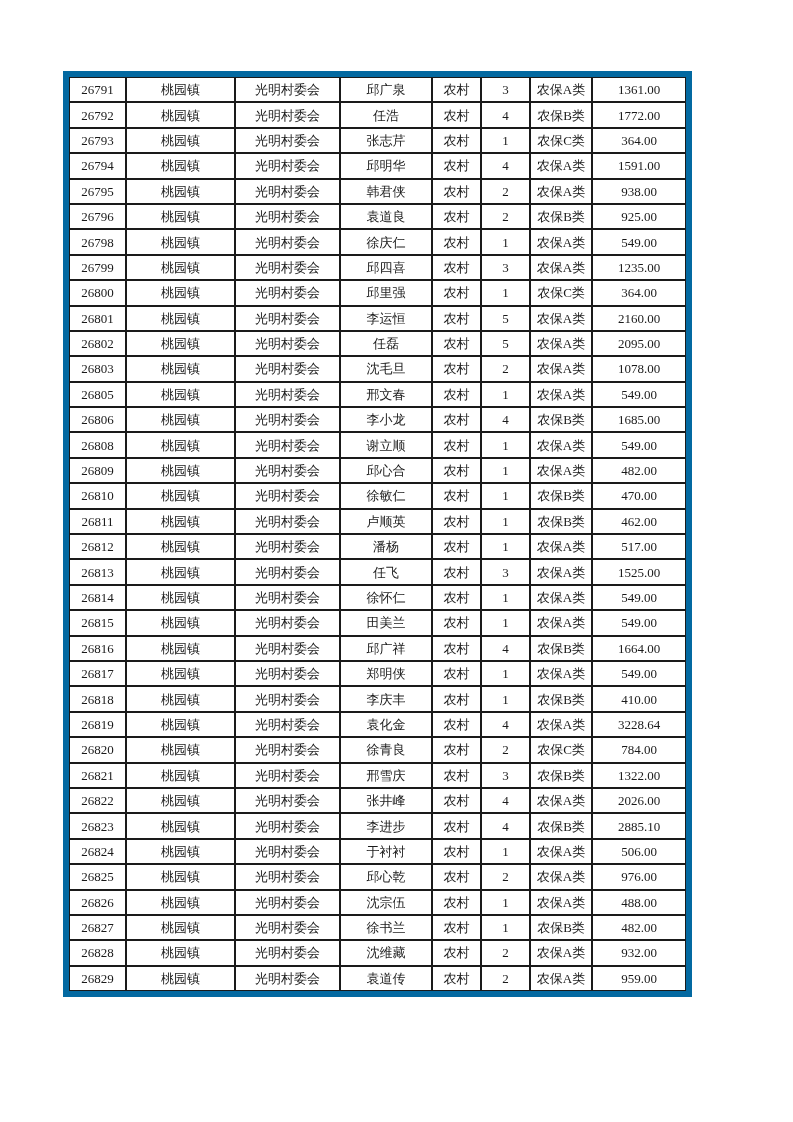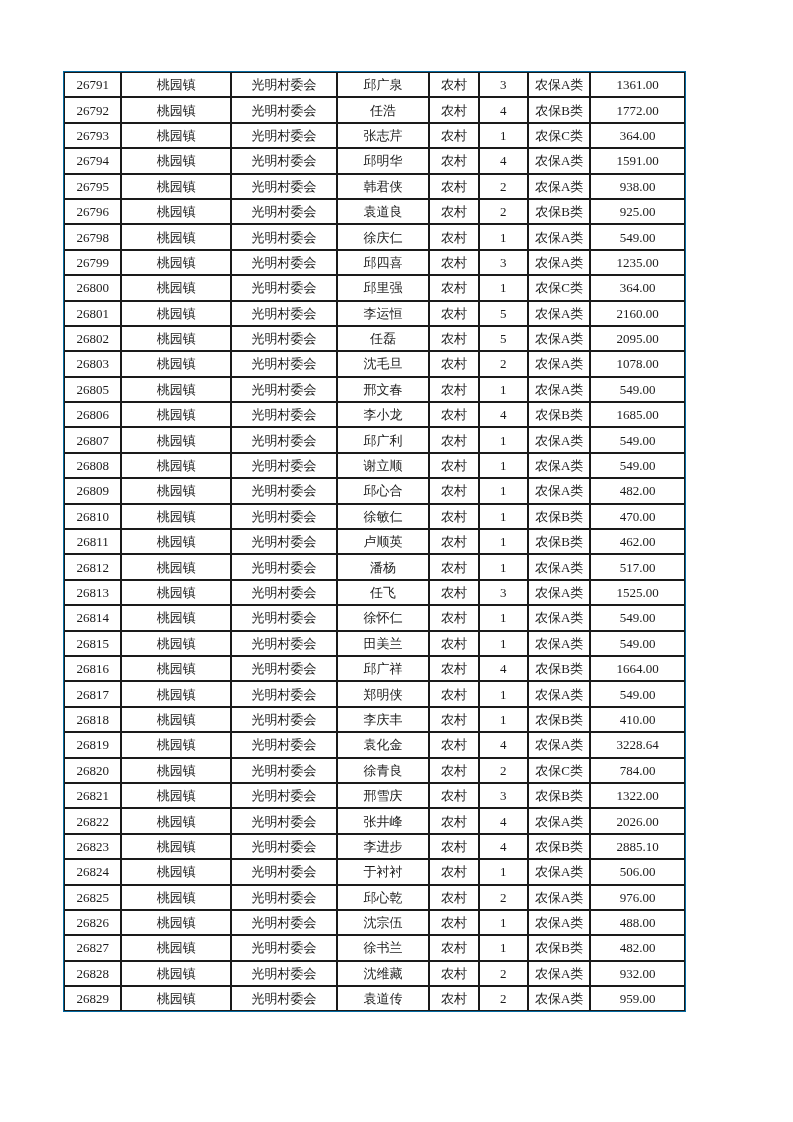--- a/index.html
+++ b/index.html
@@ -17,21 +17,21 @@
     overflow: hidden;
   }
   .data-table {
     position: absolute;
     left: 63px;
     top: 71px;
     width: 623px;
     border-collapse: separate;
     border-spacing: 0;
     table-layout: fixed;
-    border: 1px solid #0369a1;
+    border: 6px solid #0369a1;
   }
   .data-table td {
     border: 1px solid #1a1a1a;
     height: 23.4px;
     text-align: center;
     vertical-align: middle;
     font-size: 13px;
     line-height: 1;
     padding: 0 2px;
     white-space: nowrap;
@@ -197,30 +197,20 @@
           <td>26806</td>
           <td>桃园镇</td>
           <td>光明村委会</td>
           <td>李小龙</td>
           <td>农村</td>
           <td>4</td>
           <td>农保B类</td>
           <td>1685.00</td>
         </tr>
         <tr>
-          <td>26807</td>
-          <td>桃园镇</td>
-          <td>光明村委会</td>
-          <td>邱广利</td>
-          <td>农村</td>
-          <td>1</td>
-          <td>农保A类</td>
-          <td>549.00</td>
-        </tr>
-        <tr>
           <td>26808</td>
           <td>桃园镇</td>
           <td>光明村委会</td>
           <td>谢立顺</td>
           <td>农村</td>
           <td>1</td>
           <td>农保A类</td>
           <td>549.00</td>
         </tr>
         <tr>

